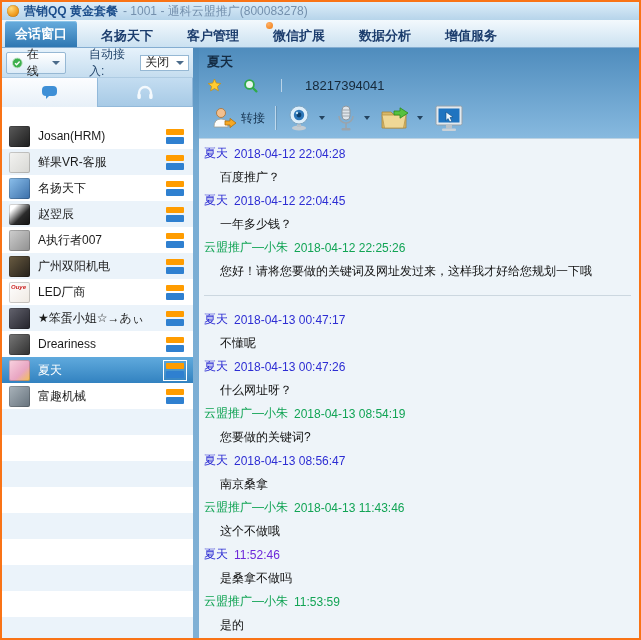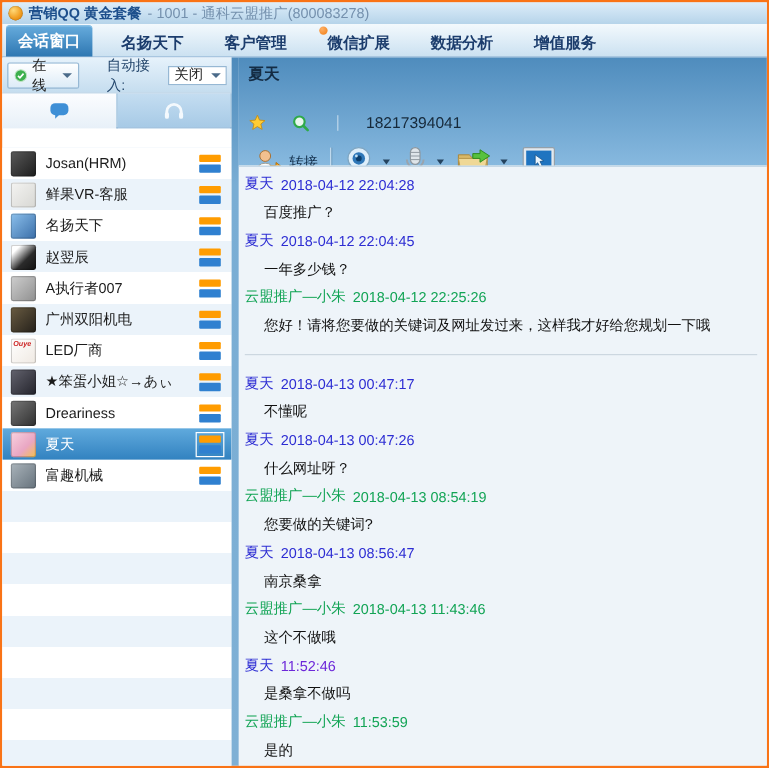--- a/index.html
+++ b/index.html
@@ -57,21 +57,21 @@
   .status-bars .bar { height:6.5px; border-radius:1px; }
   .contact.selected .status-bars { outline:1px solid #fff; outline-offset:2px; }
 
   
   .sep-strip { width:6px; flex:none; background:linear-gradient(to bottom,#4d8abb,#79add4 18%,#7fb0d5); }
 
   
   .chat { flex:1; min-width:0; display:flex; flex-direction:column; }
   .chat-head { height:90px; flex:none; background:linear-gradient(#4f8cbd,#87b9df); padding:5px 0 0 8px; }
   .chat-name { font-size:13px; font-weight:bold; color:#142c44; }
-  .badge-row { display:flex; align-items:center; gap:21px; margin-top:22px; height:18px; }
+  .badge-row { display:flex; align-items:center; gap:21px; margin-top:5px; height:18px; }
   .badge-sep { width:1px; height:13px; background:rgba(255,255,255,.55); margin:0 2px; }
   .chat-number { font-size:13px; color:#16293a; }
   .toolbar { display:flex; align-items:center; margin-top:7px; height:34px; }
   .tool-btn { display:flex; align-items:center; gap:4px; padding:2px 4px; border-radius:3px; cursor:pointer; }
   .tool-label { font-size:12px; color:#14314e; }
   .tool-sep { width:1px; height:24px; background:rgba(255,255,255,.5); margin:0 6px; box-shadow:1px 0 0 rgba(0,0,0,.12); }
   .dd-arrow { width:0; height:0; border-left:3.5px solid transparent; border-right:3.5px solid transparent;
     border-top:4px solid #24435f; margin:0 6px 0 3px; cursor:pointer; }
 
   

